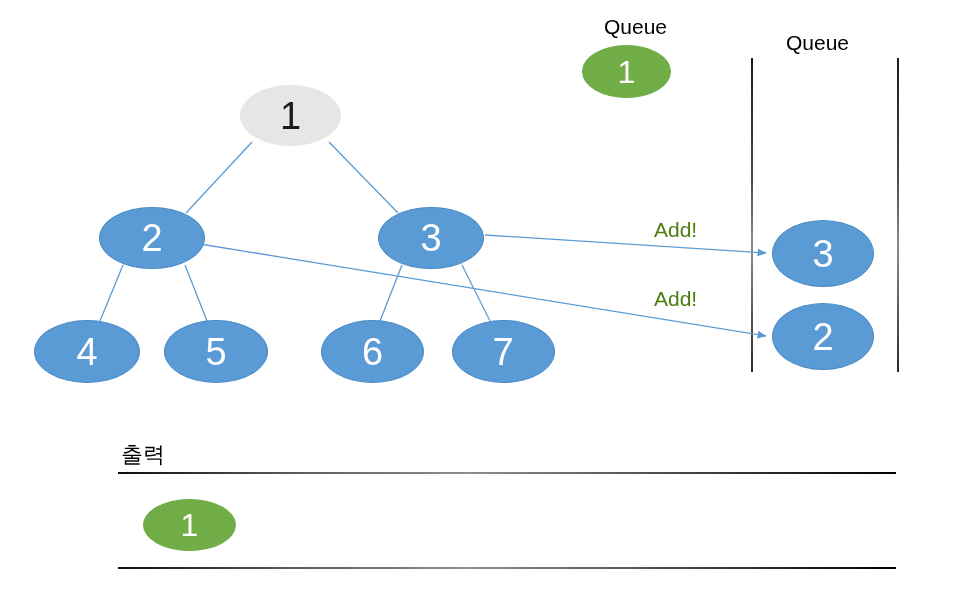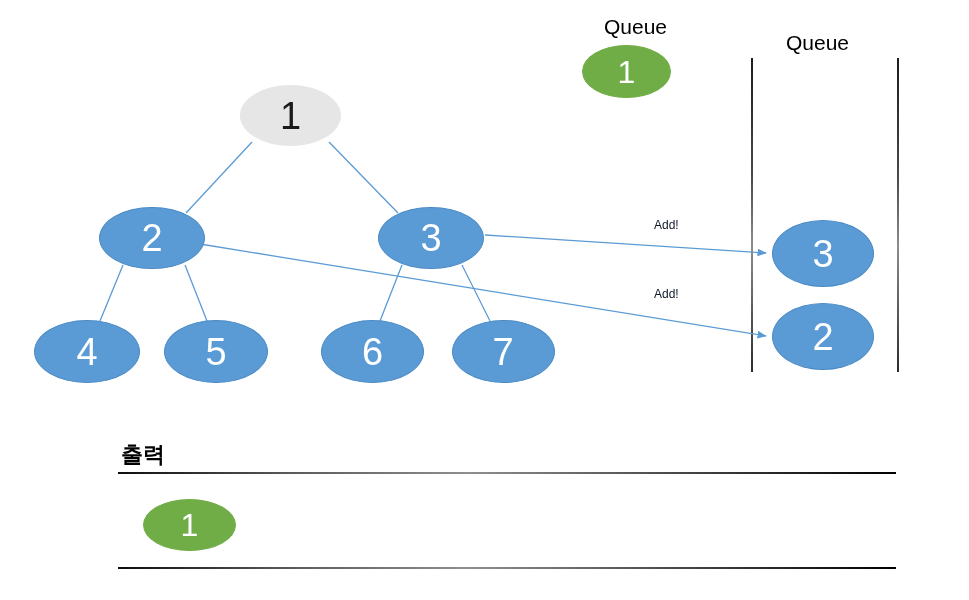--- a/index.html
+++ b/index.html
@@ -82,22 +82,22 @@
     position: absolute;
     color: #000000;
     font-size: 21px;
     line-height: 1;
     white-space: nowrap;
     user-select: none;
     z-index: 6;
   }
   .arrow-label {
     position: absolute;
-    color: #0f172a;
-    font-size: 12px;
+    color: #4d7c0f;
+    font-size: 21px;
     line-height: 1;
     white-space: nowrap;
     user-select: none;
     z-index: 6;
   }
 
   
   .queue-bar {
     position: absolute;
     width: 2px;
@@ -109,21 +109,21 @@
   .out-rule {
     position: absolute;
     height: 2px;
     background: linear-gradient(to right, #0d0d0d 0%, #5a5a5a 22%, #8f8f8f 45%, #4d4d4d 70%, #000000 100%);
     z-index: 1;
   }
   .out-title {
     position: absolute;
     color: #000000;
     font-size: 22px;
-    font-weight: 700;
+    font-weight: 400;
     line-height: 1;
     white-space: nowrap;
     user-select: none;
     z-index: 6;
   }
 </style>
 </head>
 <body>
 
 <div id="stage">

